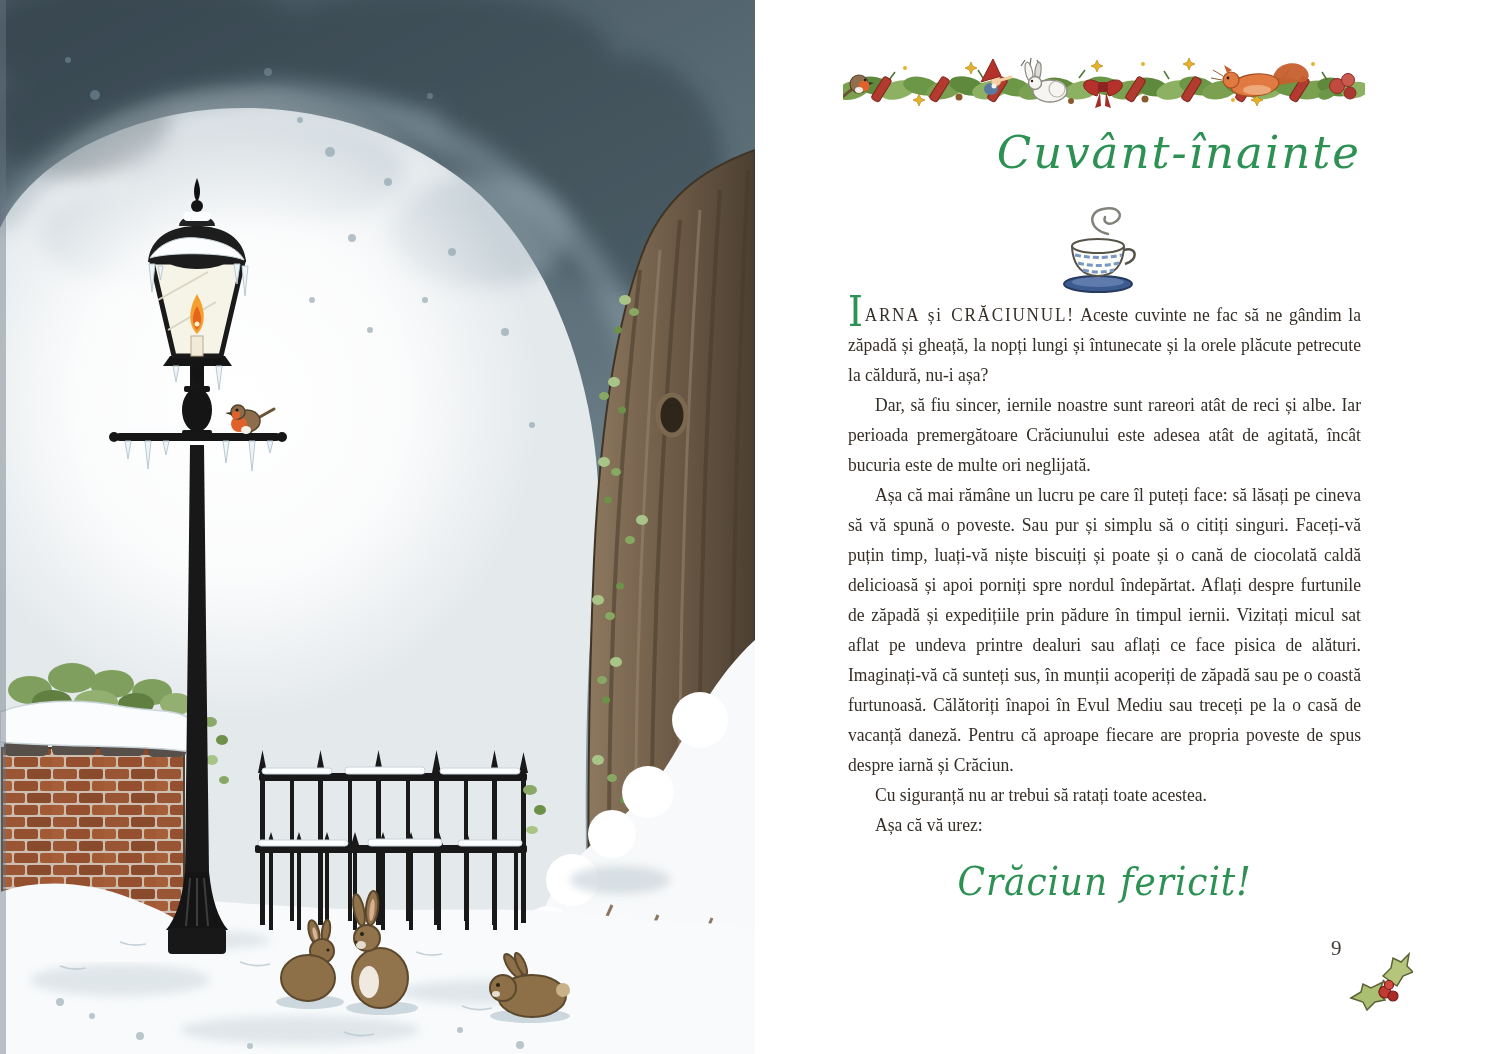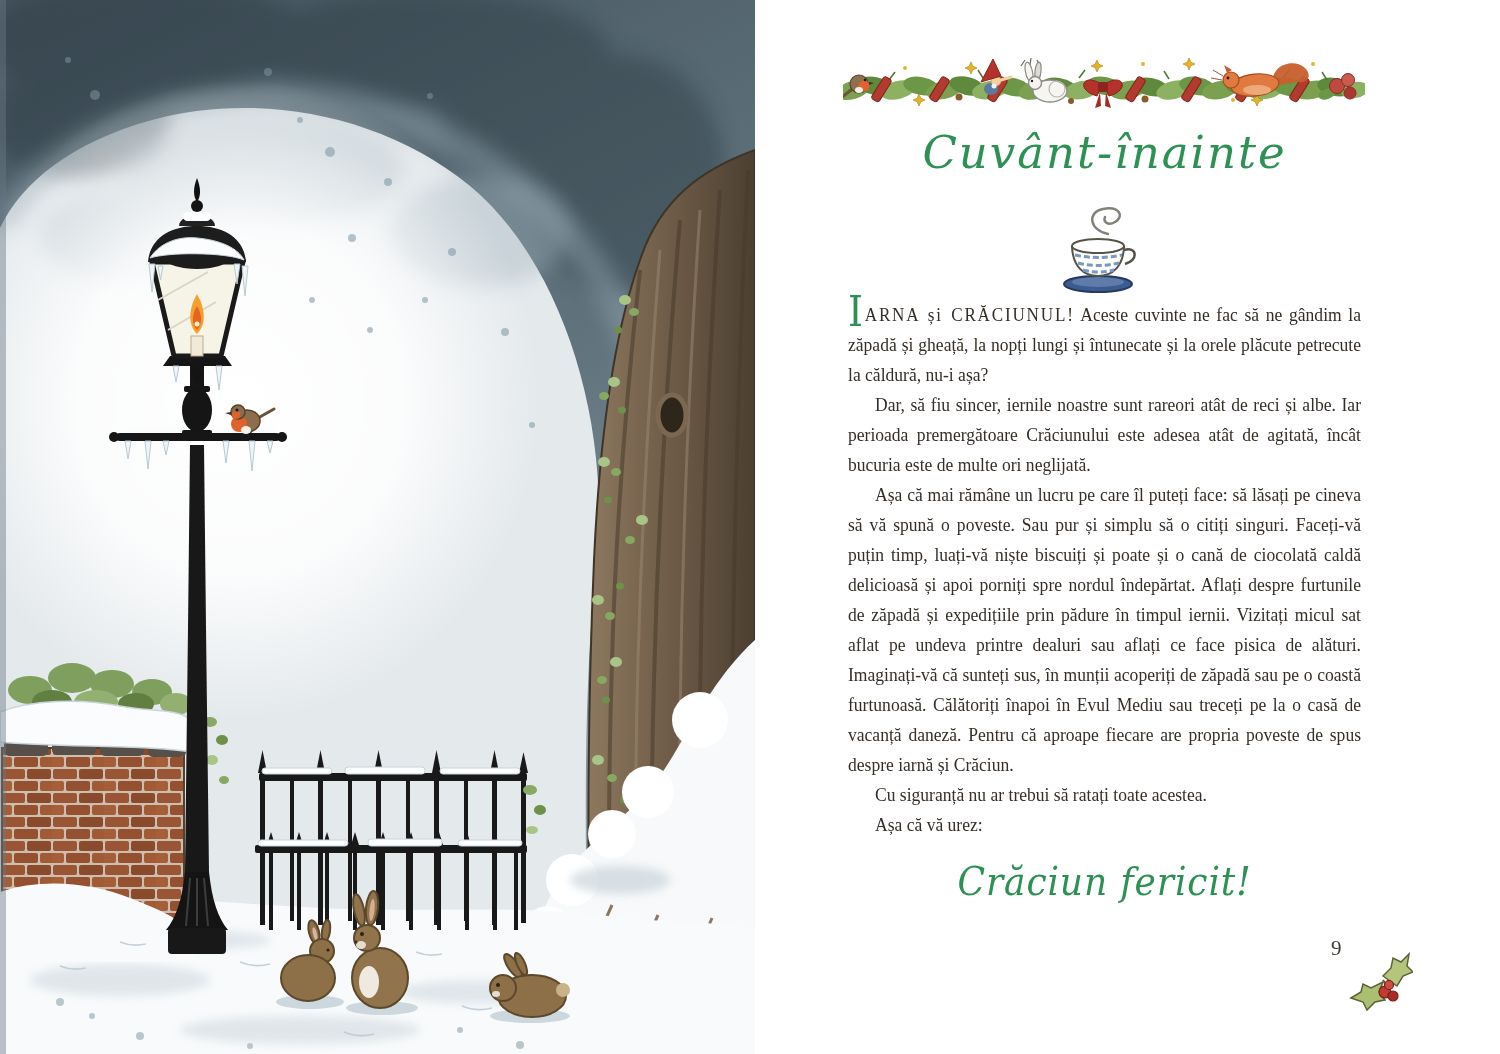--- a/index.html
+++ b/index.html
@@ -8,21 +8,21 @@
     --paper:#ffffff;
   }
   html,body{margin:0;padding:0;background:#fff;}
   body{width:1500px;height:1054px;font-family:"Liberation Serif",serif;}
   .spread{position:relative;width:1500px;height:1054px;background:var(--paper);overflow:hidden;}
   .page-left{position:absolute;left:0;top:0;width:755px;height:1054px;}
   .page-left svg{display:block;}
   .page-right{position:absolute;left:755px;top:0;width:745px;height:1054px;background:#fff;}
   .garland{position:absolute;left:88px;top:56px;width:522px;height:58px;}
   .chapter-title{
-    position:absolute;left:93px;top:126px;width:513px;text-align:center;
+    position:absolute;left:93px;top:126px;width:513px;text-align:right;
     font-family:"DejaVu Serif",serif;font-style:italic;
     font-size:45px;color:var(--green);letter-spacing:2px;white-space:nowrap;
   }
   .teacup{position:absolute;left:290px;top:200px;width:110px;height:100px;}
   .text-block{
     position:absolute;left:93px;top:300px;width:570px;
     transform:scaleX(0.9);transform-origin:0 0;
     color:var(--body-ink);font-size:19.5px;line-height:30px;text-align:justify;
   }
   .para{margin:0;}

